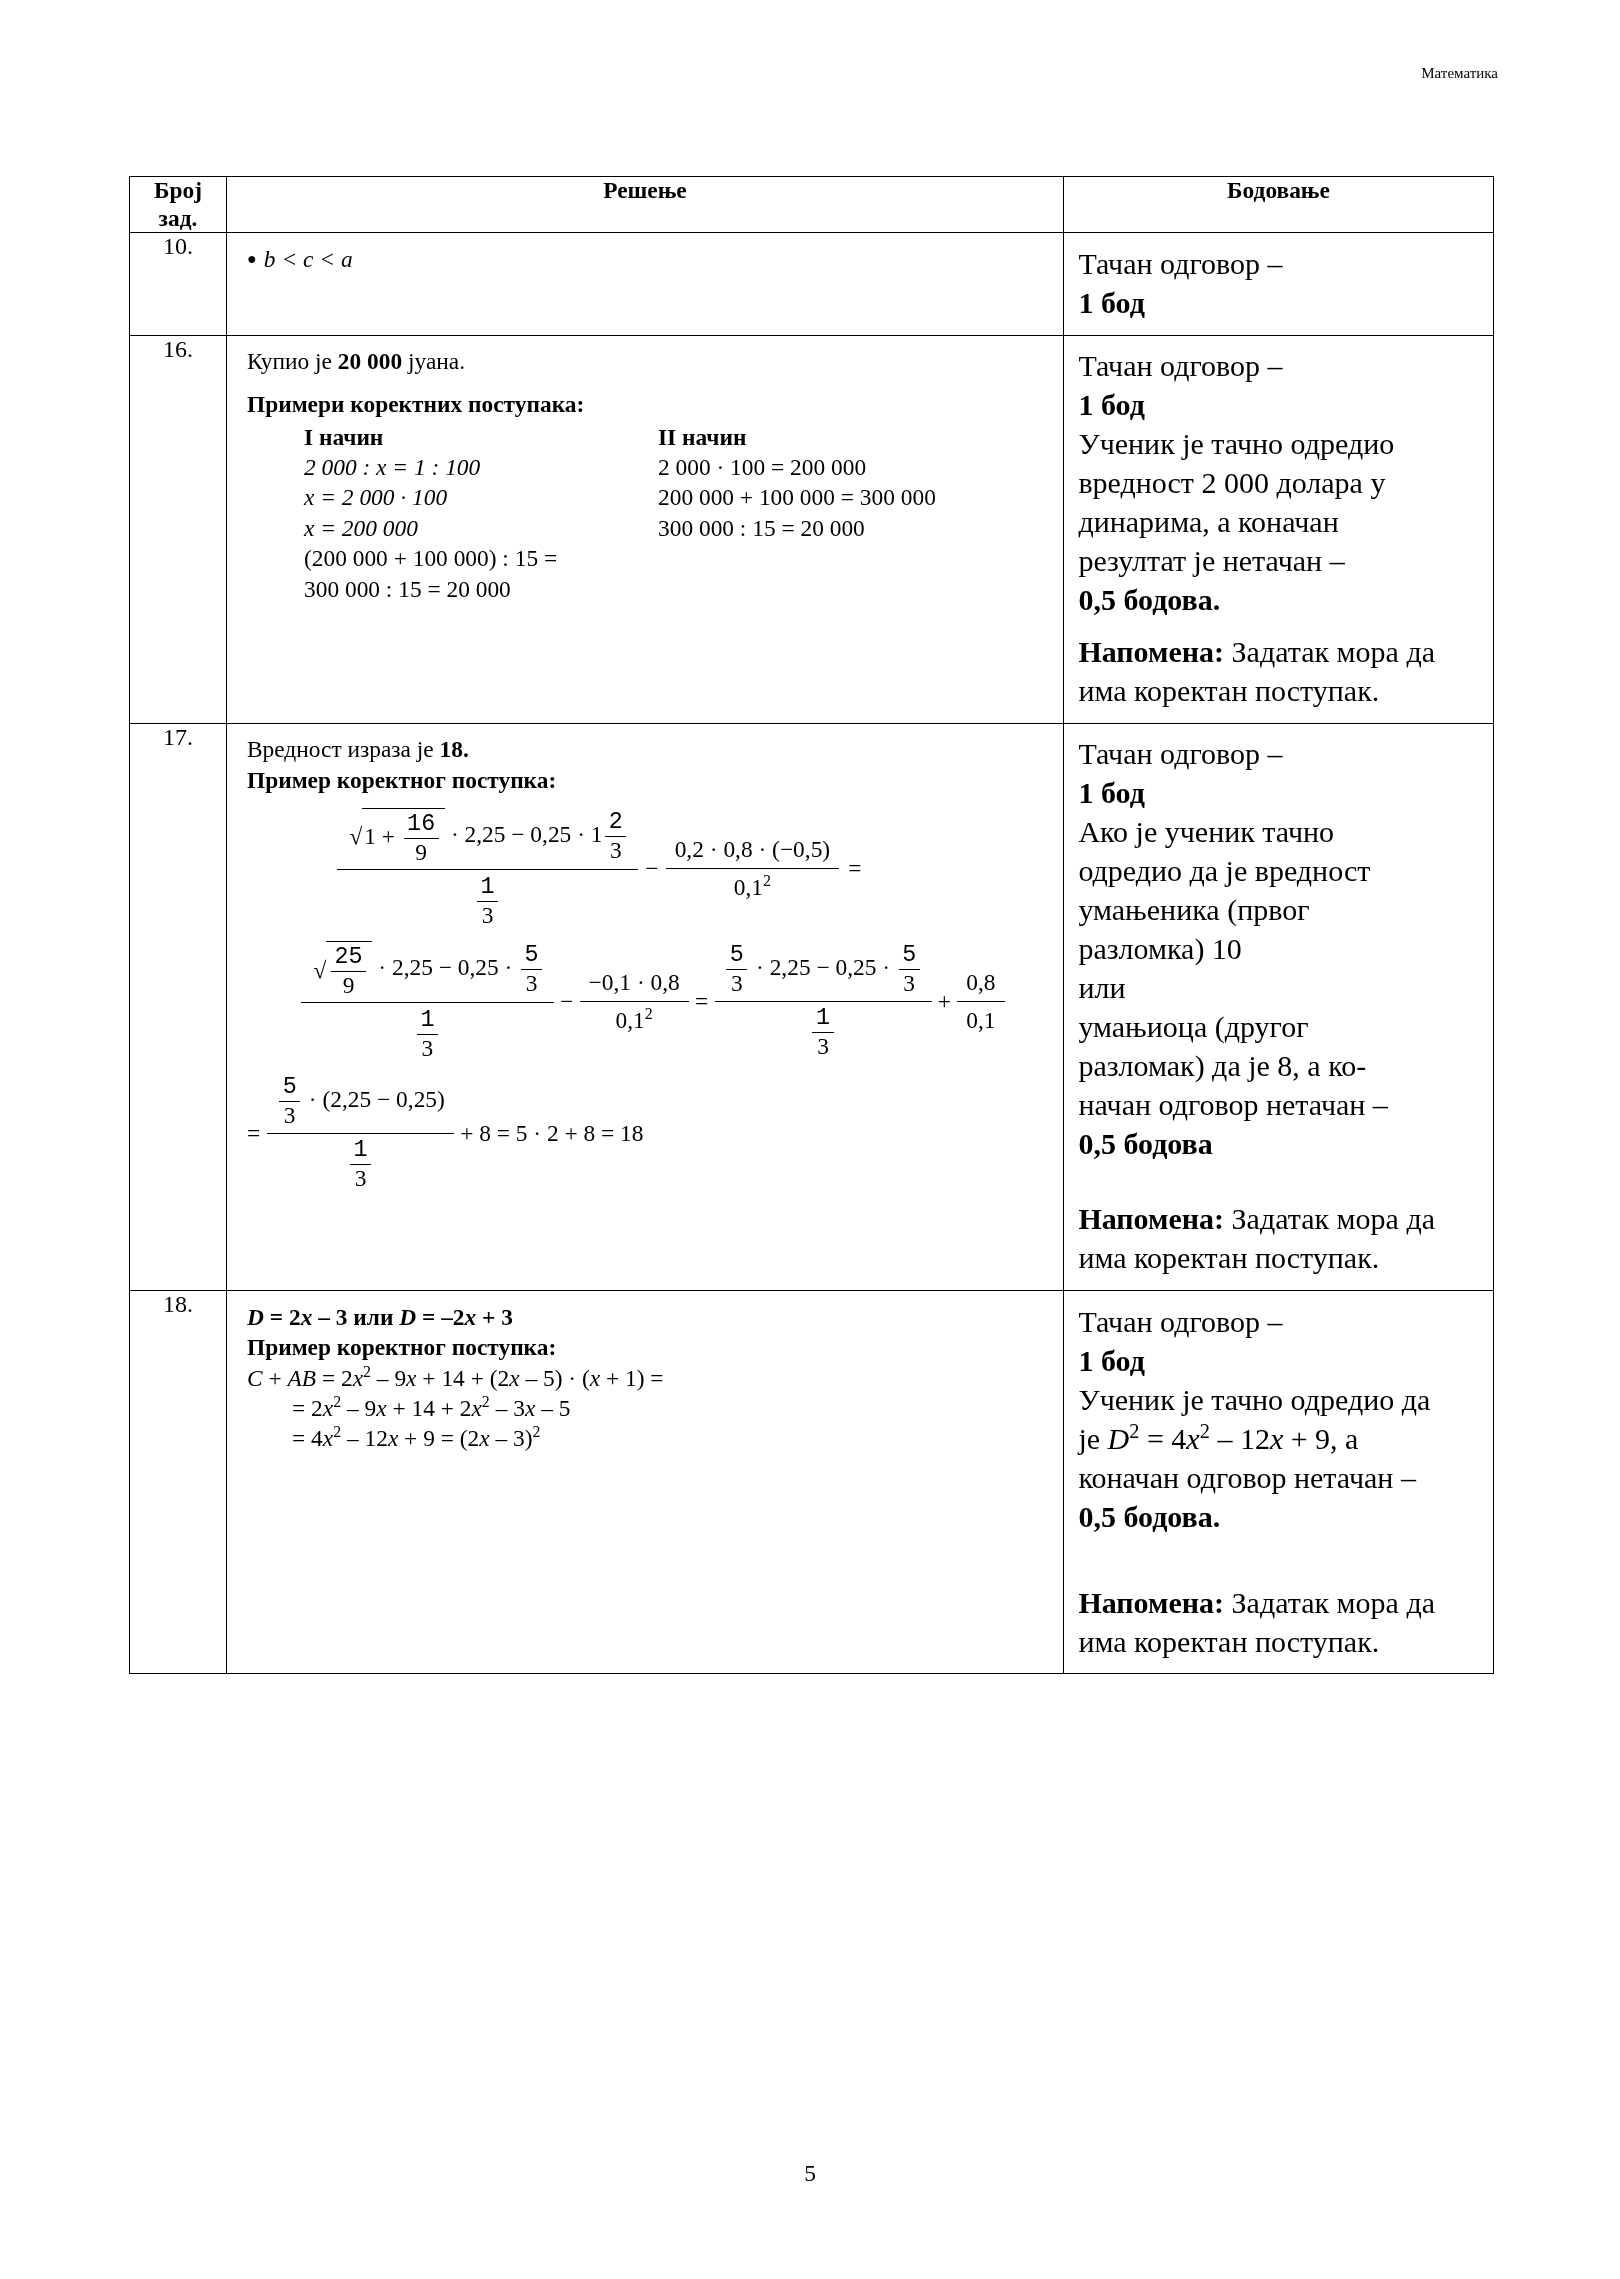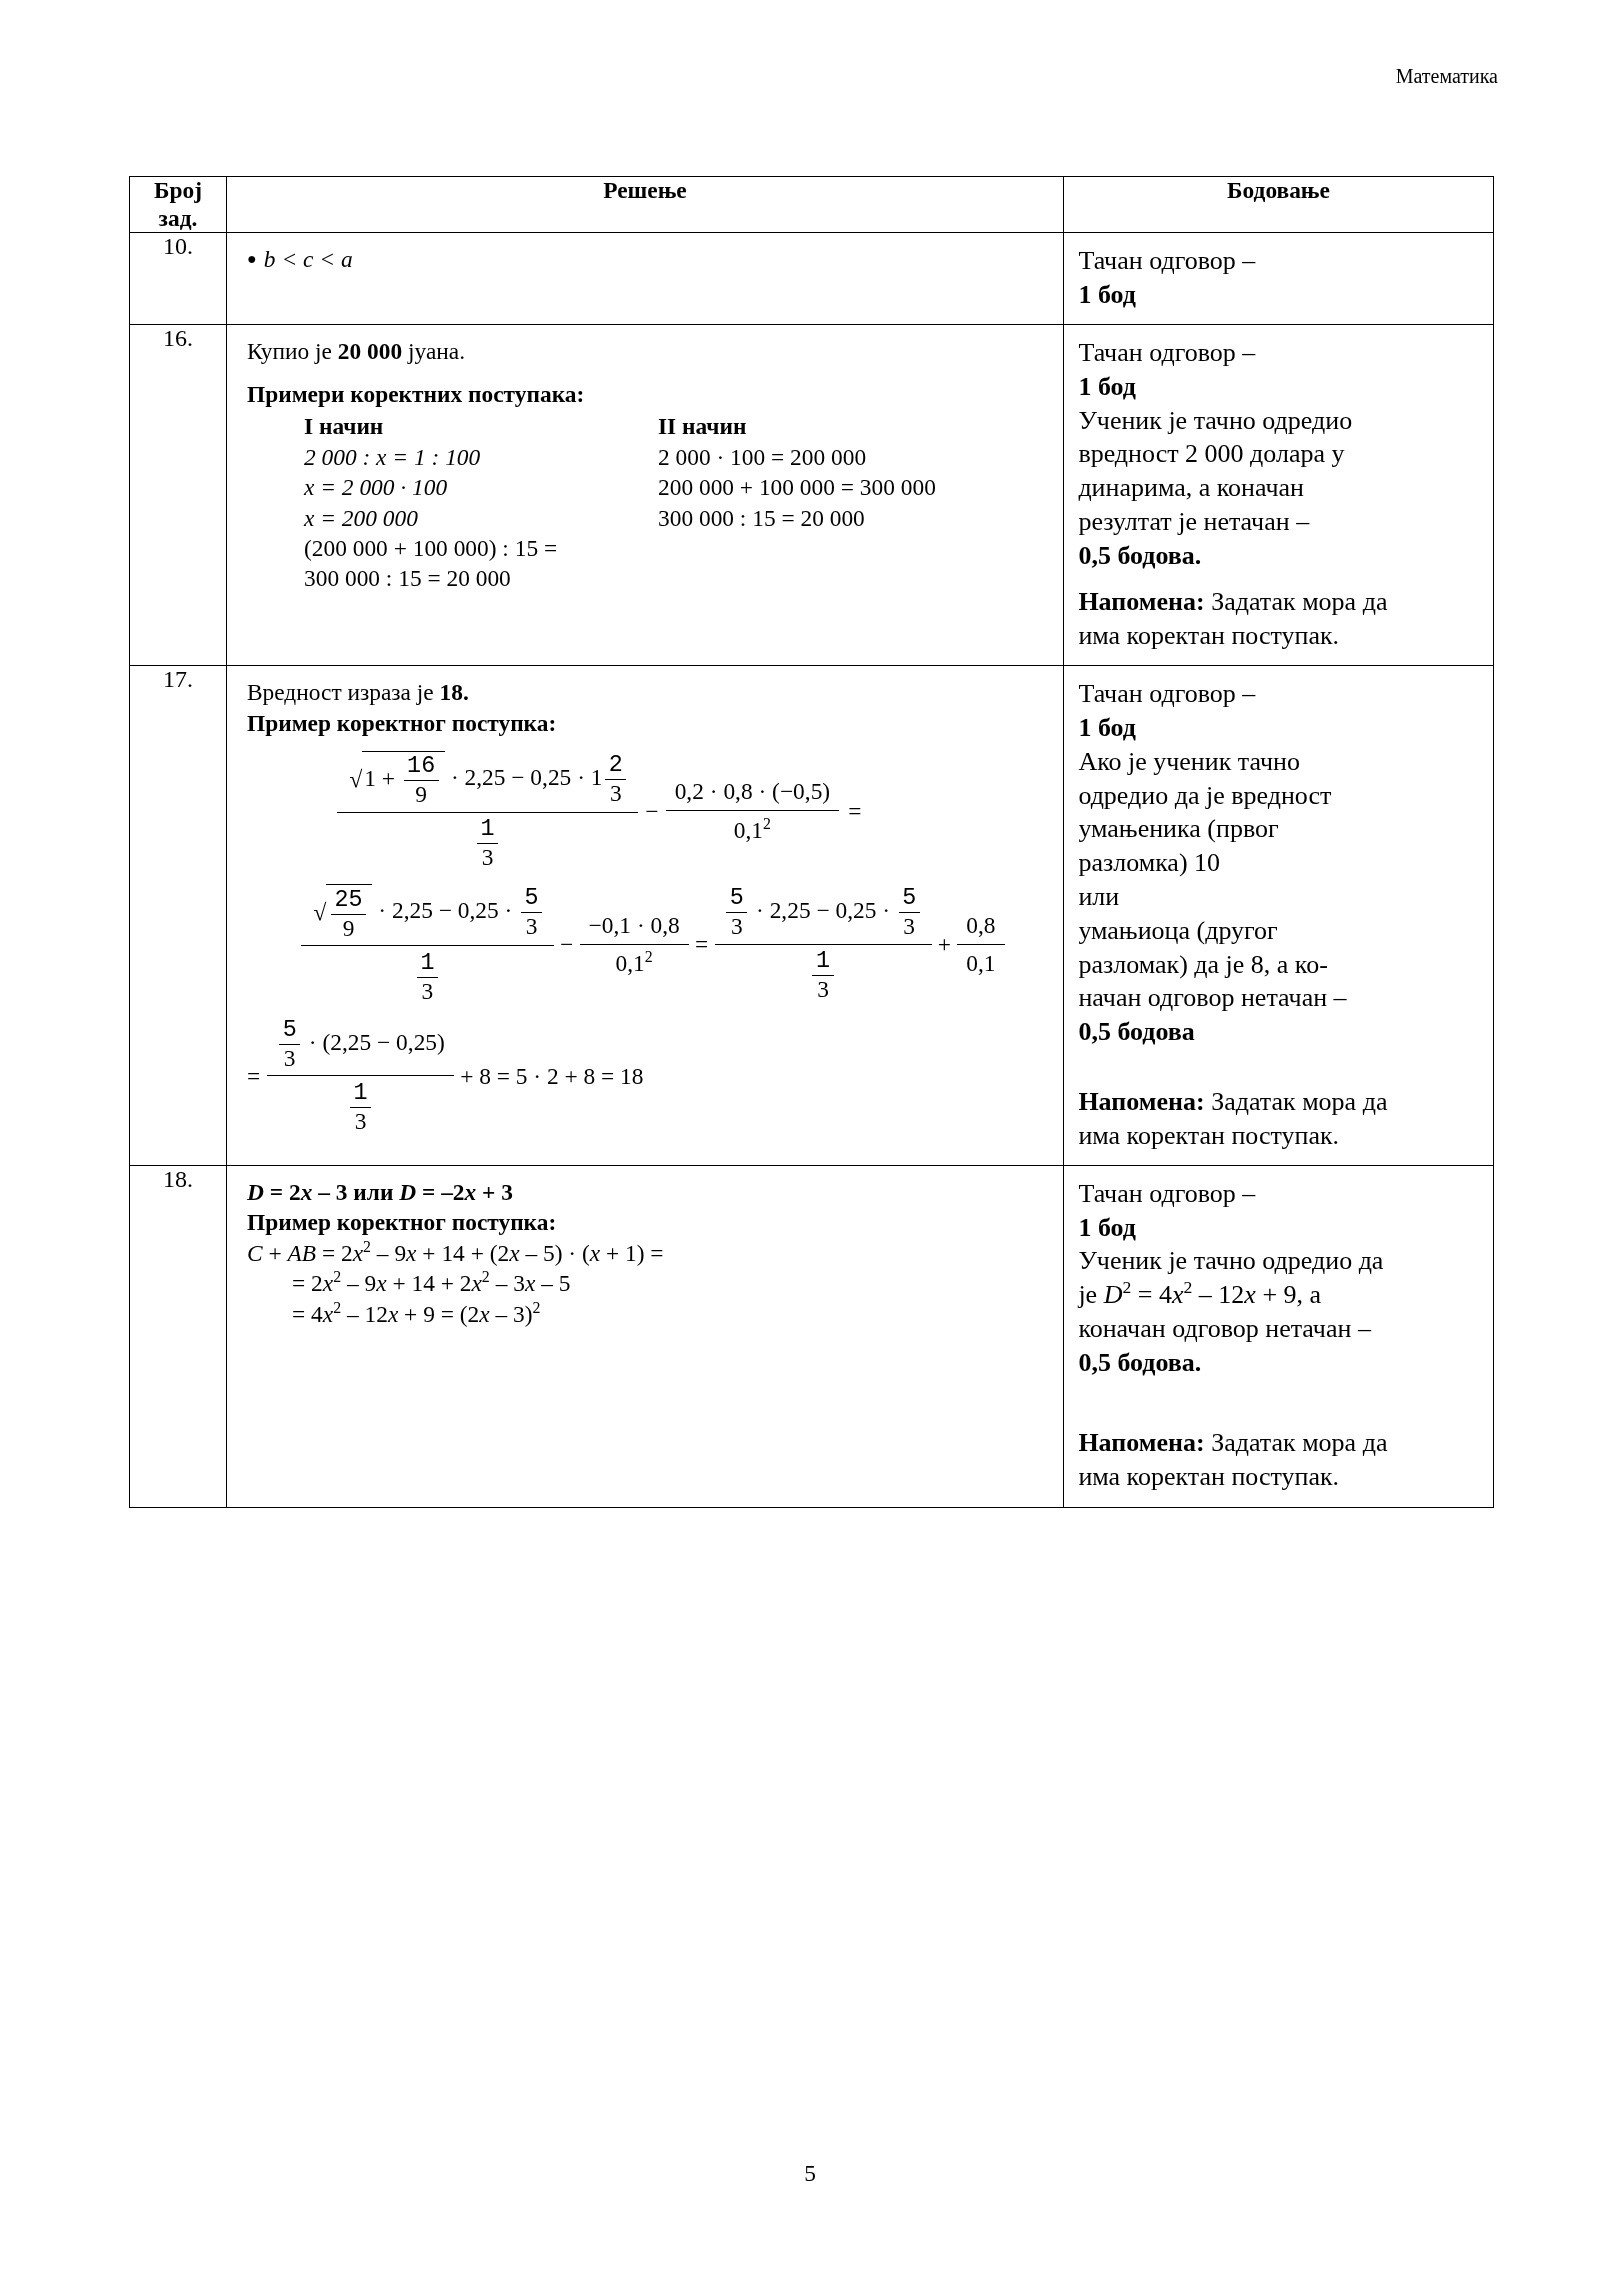--- a/index.html
+++ b/index.html
@@ -17,21 +17,21 @@
   .page {
     position: relative;
     width: 1620px;
     height: 2280px;
     box-sizing: border-box;
   }
   .header-title {
     position: absolute;
     top: 65px;
     right: 122px;
-    font-size: 20px;
+    font-size: 15px;
     font-family: "Liberation Serif", serif;
   }
   table.grading {
     position: absolute;
     top: 176px;
     left: 129px;
     width: 1365px;
     border-collapse: collapse;
     table-layout: fixed;
   }
@@ -53,21 +53,21 @@
     line-height: 1.18;
   }
   .tasknum {
     text-align: center;
     vertical-align: middle;
     font-size: 24px;
     padding: 0;
   }
   .cell-pad {
     padding: 10.8px 12.6px 12.6px 14.4px;
-    font-size: 26px;
+    font-size: 30px;
     line-height: 1.30;
   }
   .cell-pad-sol {
     padding: 10.8px 9px 12.6px 20px;
     font-size: 23.4px;
     line-height: 1.30;
   }
   b, .b { font-weight: bold; }
   i, .i { font-style: italic; }
   .it { font-style: italic; }

